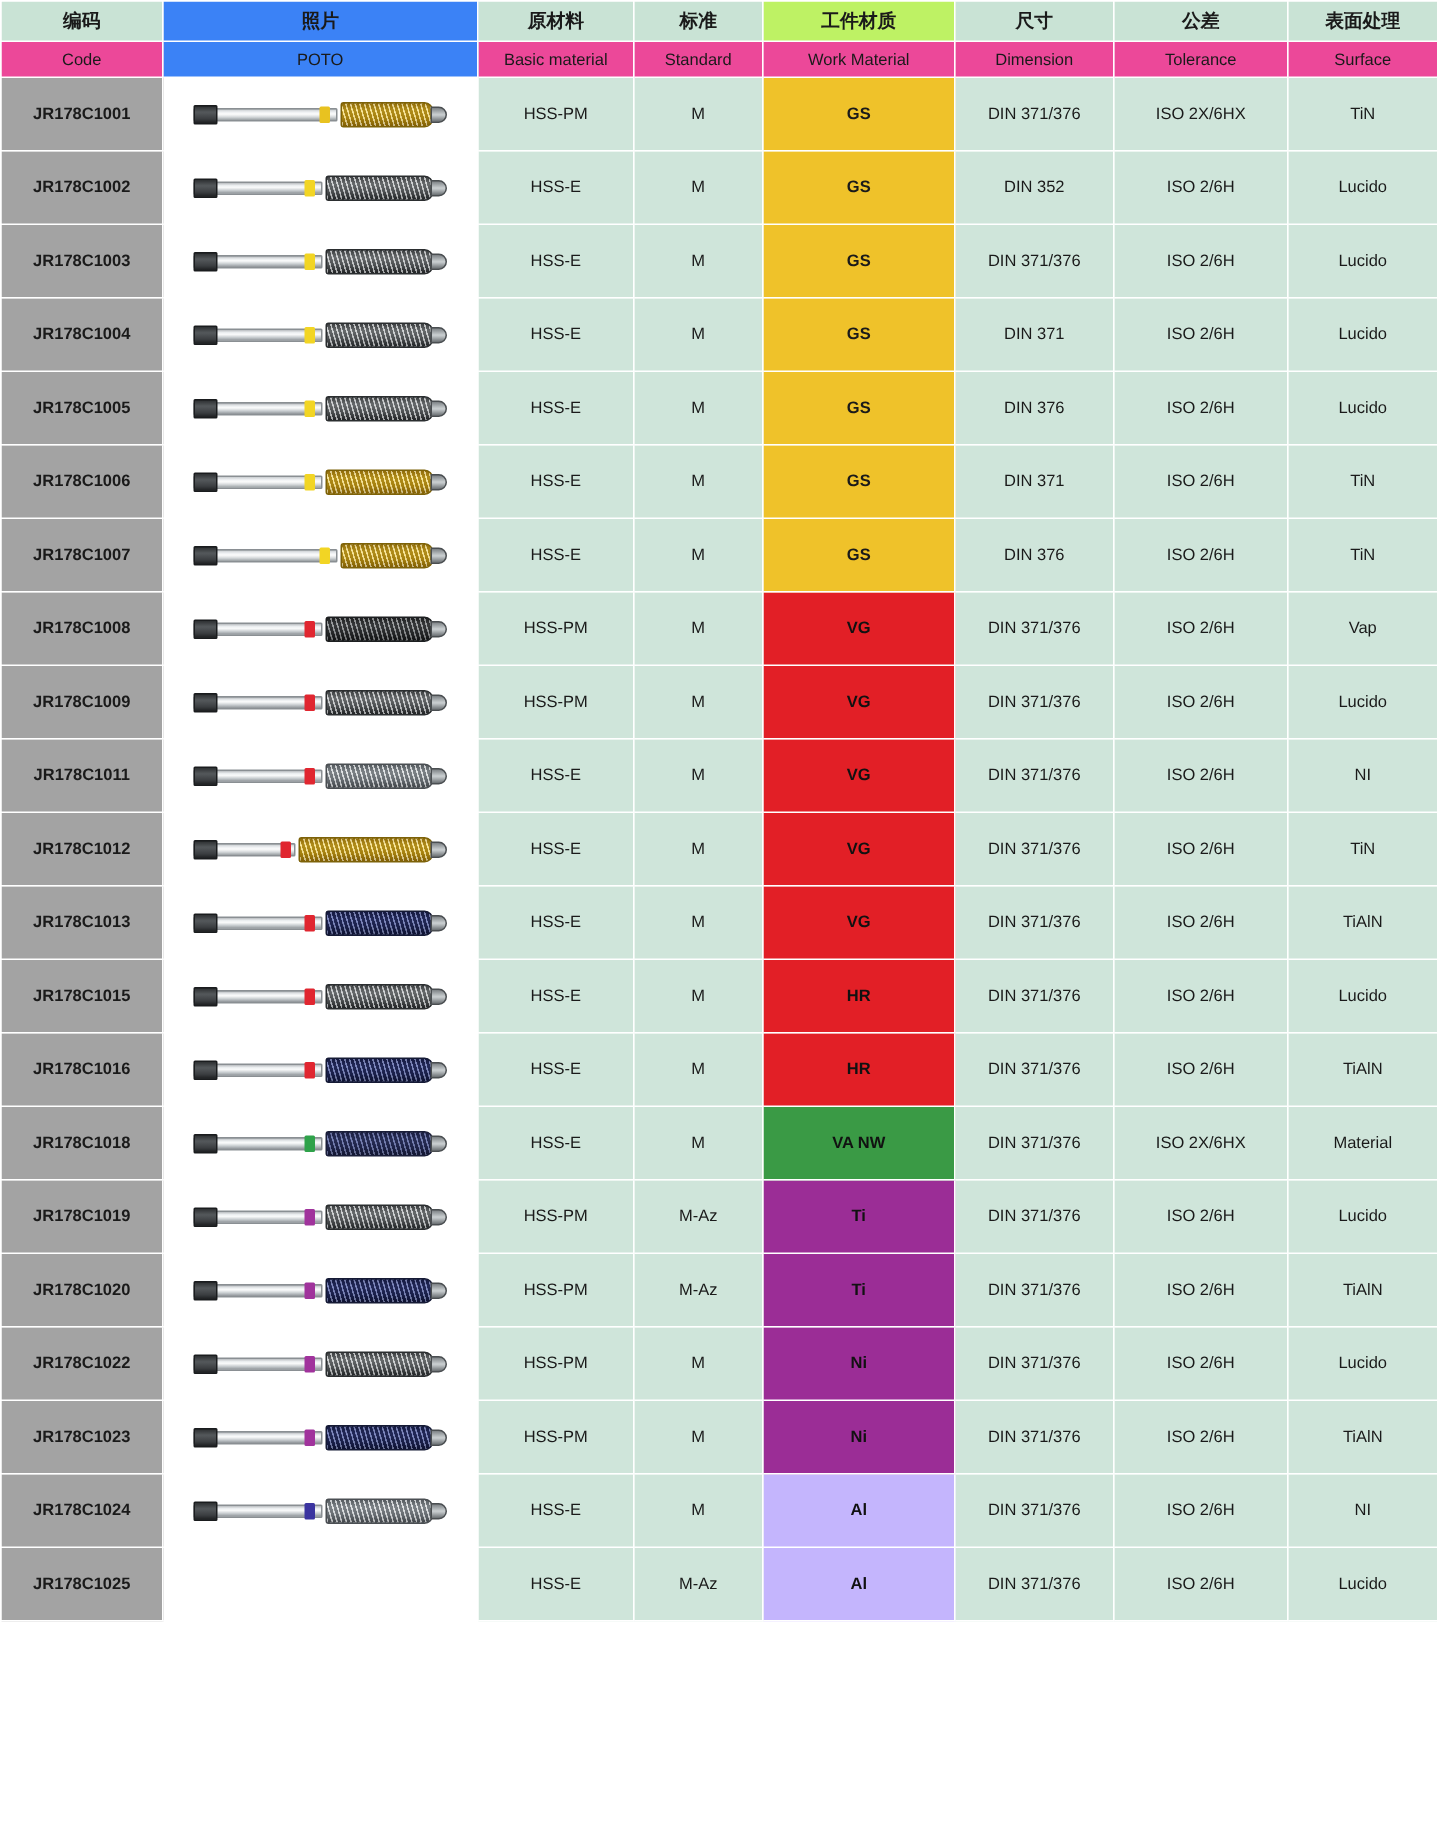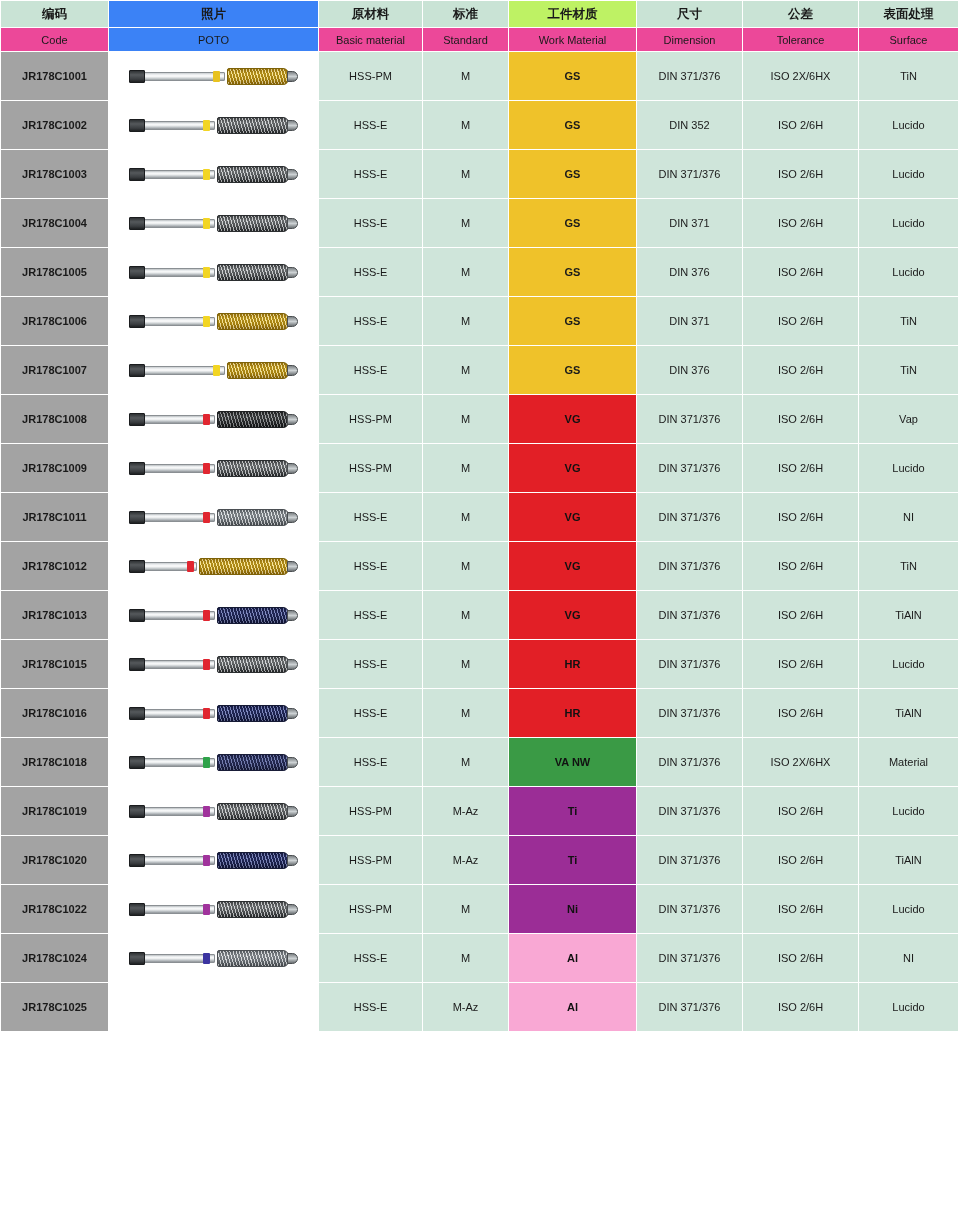--- a/index.html
+++ b/index.html
@@ -81,21 +81,21 @@
   }
 
   
   .wm-gs    { background: #efc22a; }
   .wm-vg    { background: #e21f26; color: #111111 !important; }
   .wm-va    { background: #3a9a45; color: #111111 !important; }
   .wm-hr    { background: #e21f26; color: #111111 !important; }
   .wm-vanw  { background: #3a9a45; color: #111111 !important; }
   .wm-ti    { background: #9b2d96; color: #111111 !important; }
   .wm-ni    { background: #9b2d96; color: #111111 !important; }
-  .wm-al    { background: #f9a8d4; color: #111111 !important; }
+  .wm-al    { background: #c4b5fd; color: #111111 !important; }
 
   
   .tap {
     position: relative;
     width: 170px;
     height: 26px;
     margin: 0 auto;
   }
   .tap .shank {
     position: absolute;
@@ -561,20 +561,38 @@
           </div>
         </td>
         <td class="cell-basic">HSS-PM</td>
         <td class="cell-standard">M</td>
         <td class="cell-work wm-ni">Ni</td>
         <td class="cell-dim">DIN 371/376</td>
         <td class="cell-tol">ISO 2/6H</td>
         <td class="cell-surf">Lucido</td>
       </tr>
       <tr class="data-row">
+        <td class="cell-code">JR178C1023</td>
+        <td class="cell-photo">
+          <div class="tap coat-tialn body-std">
+            <div class="shank"></div>
+            <div class="square"></div>
+            <div class="ring" style="background: rgb(160, 51, 156); left: 74px;"></div>
+            <div class="thread"></div>
+            <div class="tip"></div>
+          </div>
+        </td>
+        <td class="cell-basic">HSS-PM</td>
+        <td class="cell-standard">M</td>
+        <td class="cell-work wm-ni">Ni</td>
+        <td class="cell-dim">DIN 371/376</td>
+        <td class="cell-tol">ISO 2/6H</td>
+        <td class="cell-surf">TiAlN</td>
+      </tr>
+      <tr class="data-row">
         <td class="cell-code">JR178C1024</td>
         <td class="cell-photo">
           <div class="tap coat-ni body-std">
             <div class="shank"></div>
             <div class="square"></div>
             <div class="ring" style="background: rgb(59, 52, 160); left: 74px;"></div>
             <div class="thread"></div>
             <div class="tip"></div>
           </div>
         </td>

